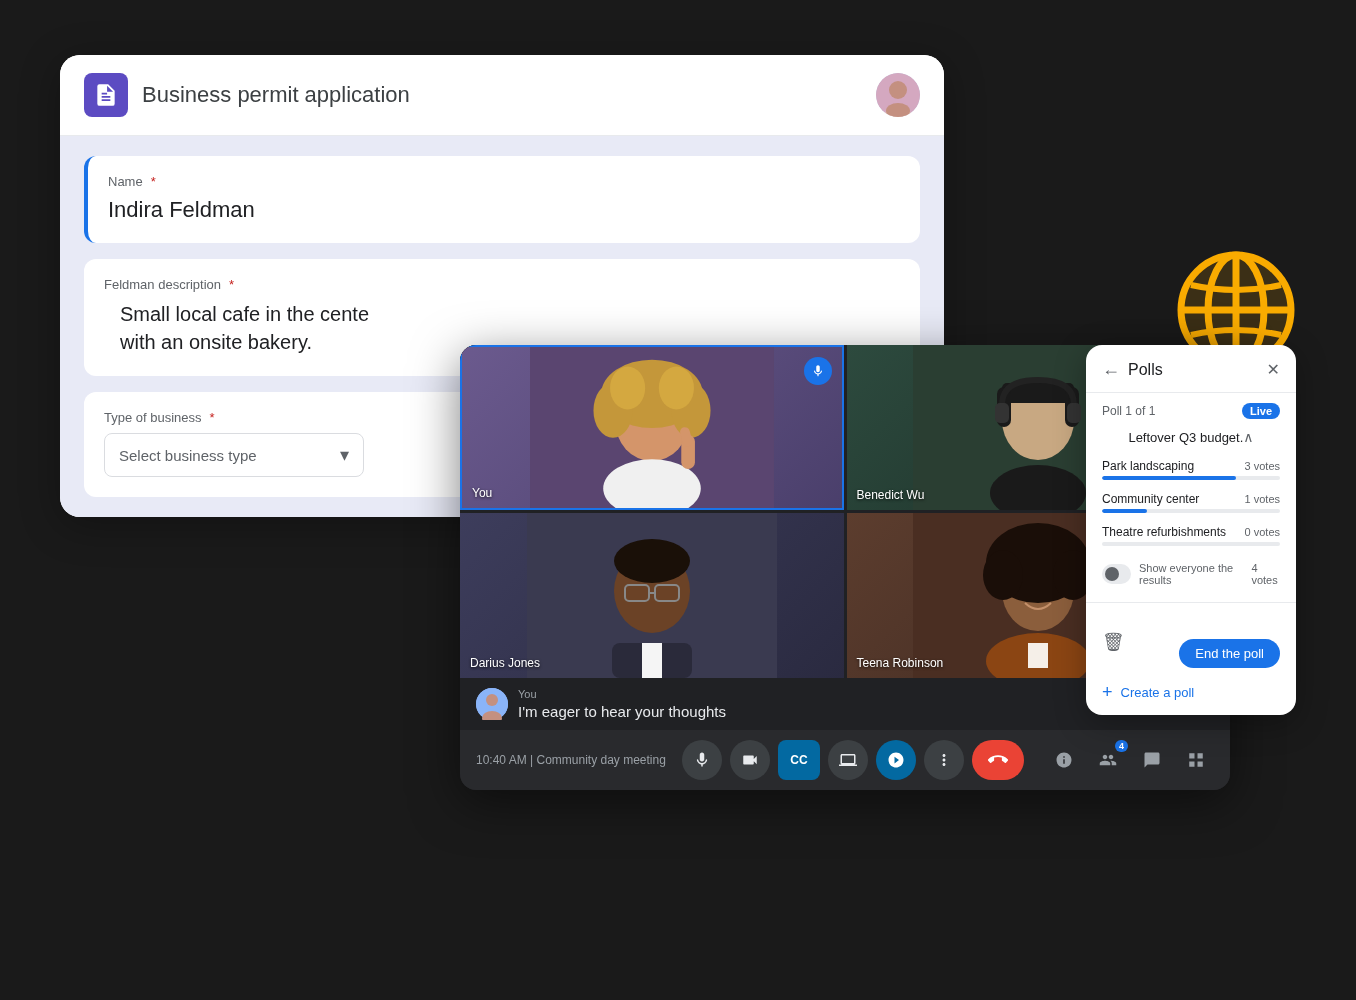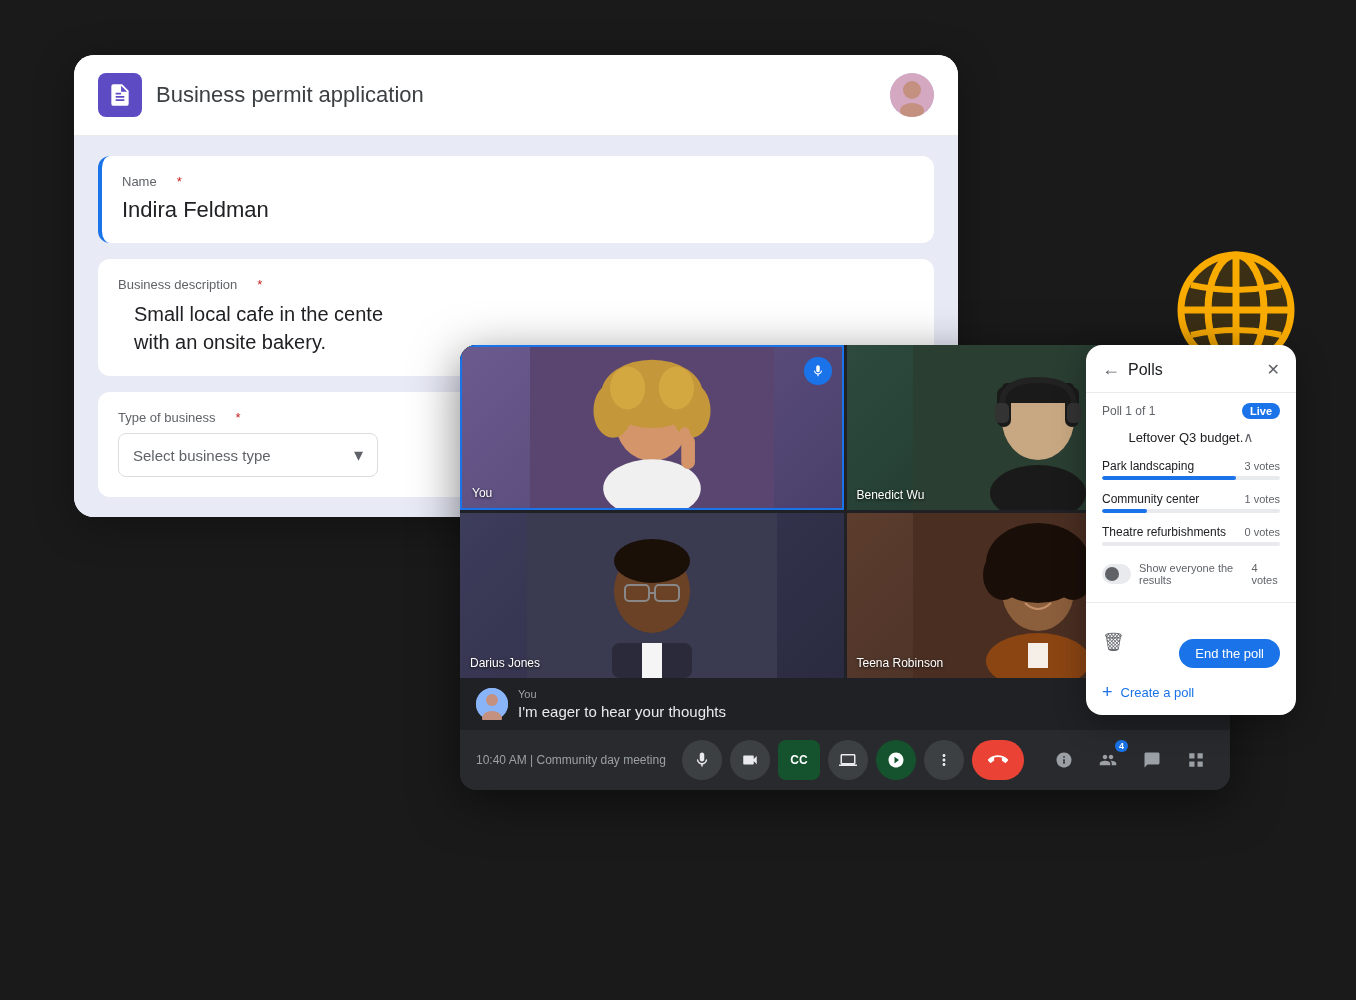--- a/index.html
+++ b/index.html
@@ -19,21 +19,21 @@
       right: 60px;
       width: 120px;
       height: 120px;
       z-index: 5;
     }
 
     
     .form-card {
       position: absolute;
       top: 55px;
-      left: 74px;
+      left: 60px;
       width: 884px;
       background: #fff;
       border-radius: 20px;
       box-shadow: 0 8px 40px rgba(0,0,0,0.3);
       overflow: hidden;
       z-index: 10;
     }
 
     .form-header {
       display: flex;
@@ -97,21 +97,21 @@
     .form-field.active-field {
       border-left: 4px solid #1a73e8;
     }
 
     .field-label {
       font-size: 13px;
       color: #5f6368;
       margin-bottom: 8px;
       display: flex;
       align-items: center;
-      gap: 20px;
+      gap: 8px;
     }
 
     .required-star {
       color: #c5221f;
       font-size: 13px;
     }
 
     .field-value {
       font-size: 22px;
       color: #202124;
@@ -267,21 +267,21 @@
       height: 40px;
       border-radius: 50%;
       display: flex;
       align-items: center;
       justify-content: center;
       cursor: pointer;
       font-size: 16px;
     }
 
     .ctrl-normal { background: #3c4043; color: #e8eaed; }
-    .ctrl-active { background: #14532d; color: #fff; }
+    .ctrl-active { background: #0369a1; color: #fff; }
     .ctrl-red { background: #ea4335; color: #fff; }
 
     .ctrl-separator { flex: 1; }
 
     .ctrl-right-btns {
       display: flex;
       gap: 8px;
       align-items: center;
     }
 
@@ -538,21 +538,21 @@
     <div class="form-field active-field">
       <div class="field-label">
         <span>Name</span>
         <span class="required-star">*</span>
       </div>
       <div class="field-value">Indira Feldman</div>
     </div>
 
     <div class="form-field">
       <div class="field-label">
-        <span>Business description</span>
+        <span>Feldman description</span>
         <span class="required-star">*</span>
       </div>
       <div class="field-textarea">
         Small local cafe in the cente<br>with an onsite bakery.
       </div>
     </div>
 
     <div class="form-field">
       <div class="field-label">
         <span>Type of business</span>

